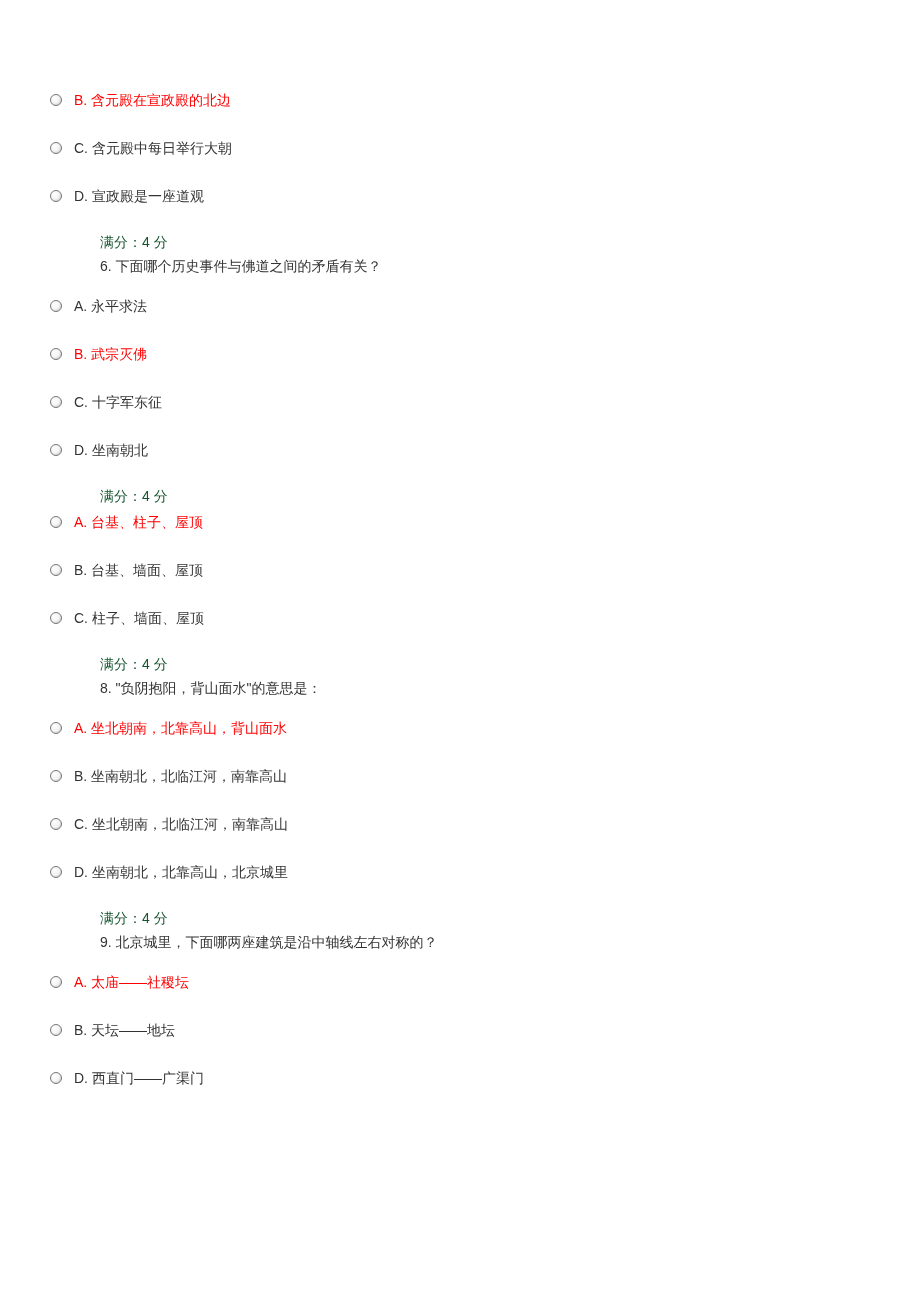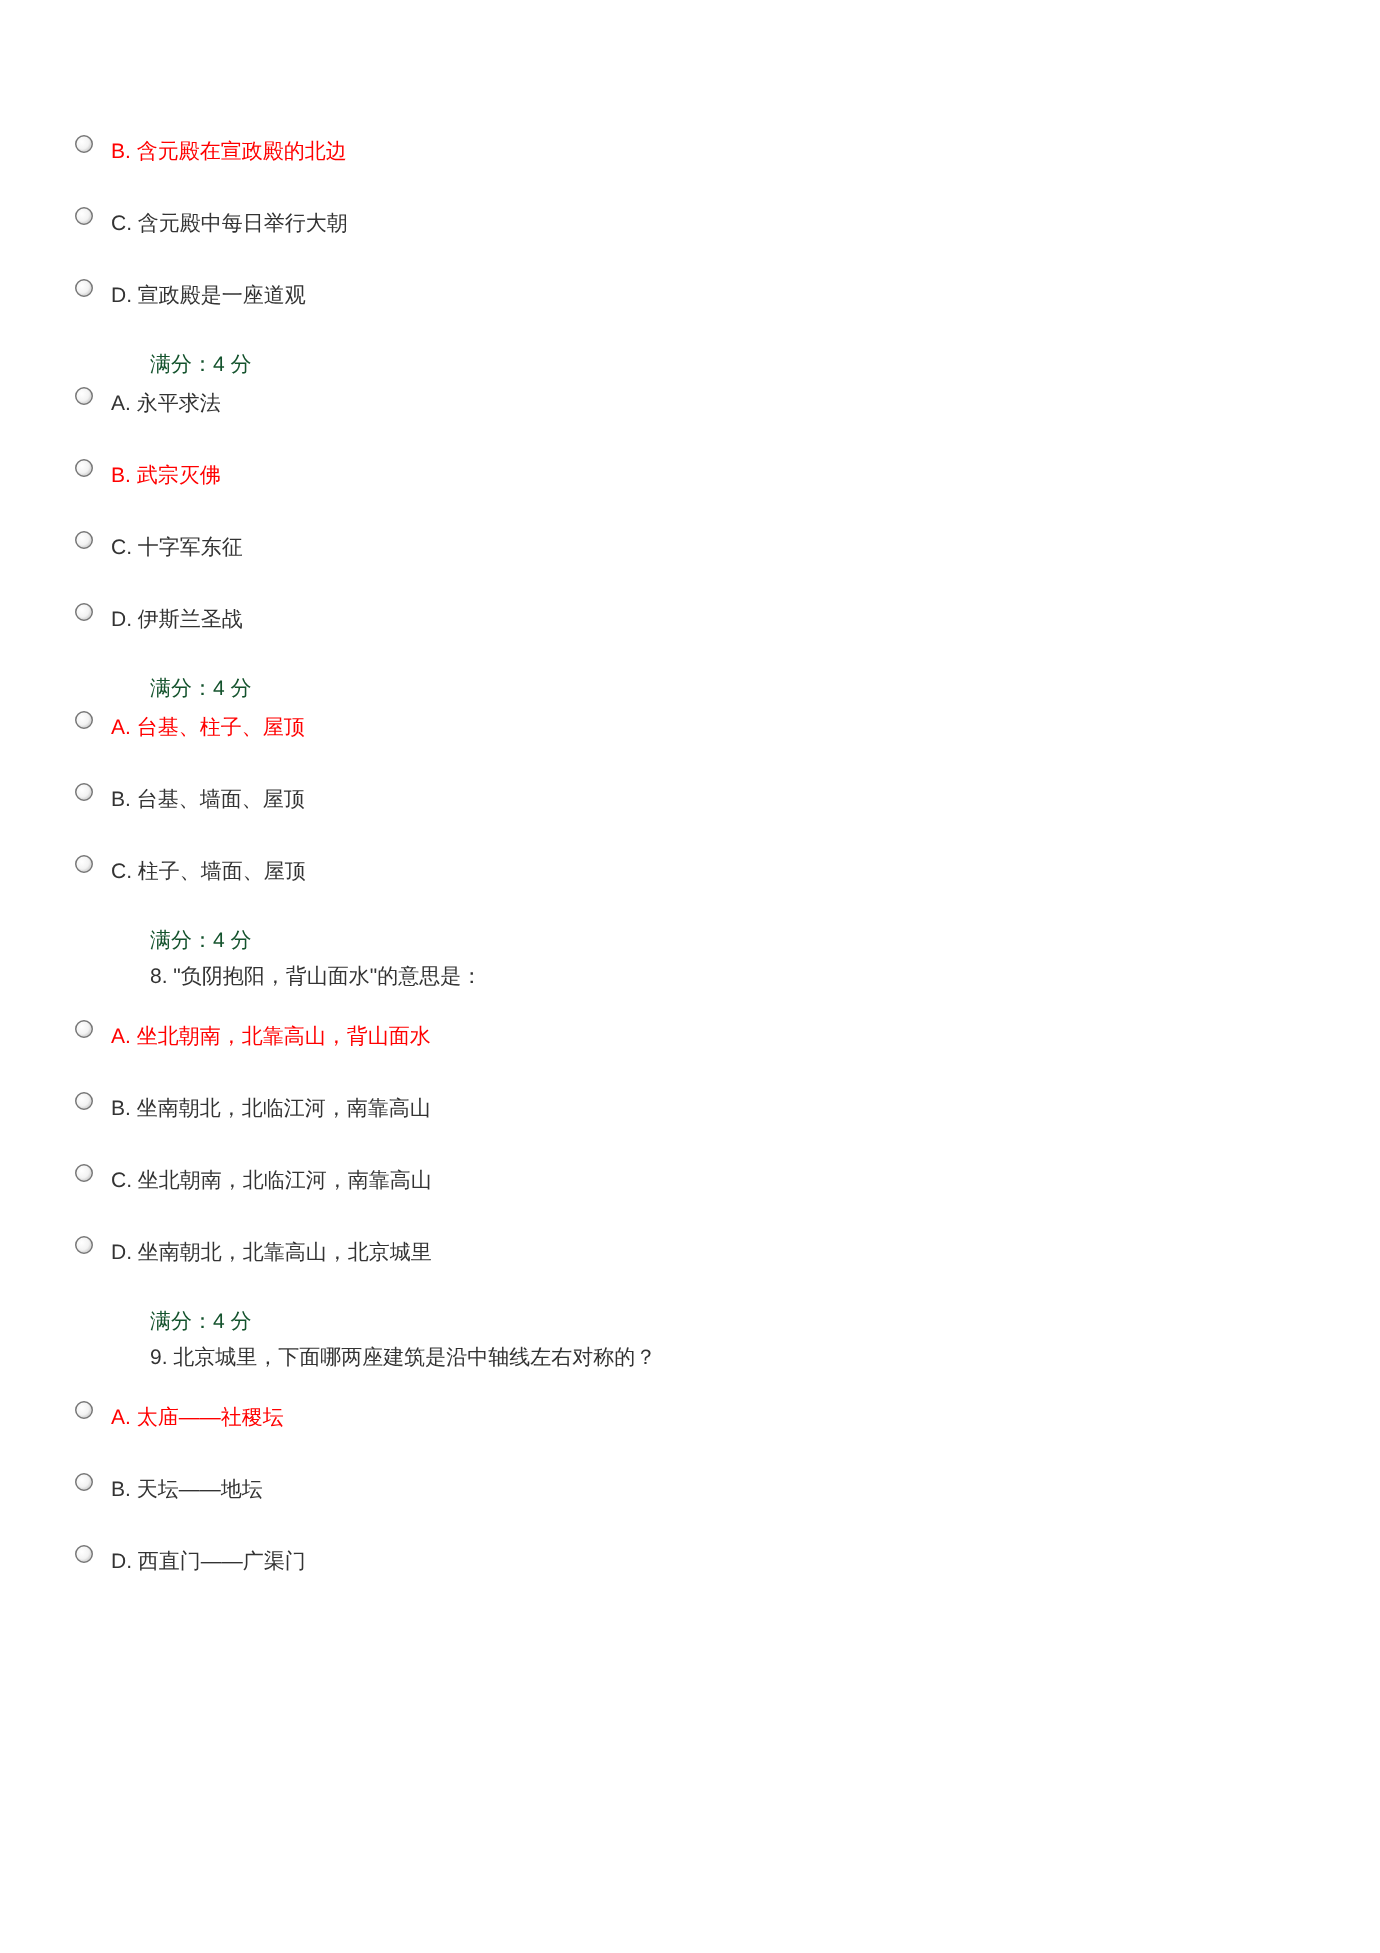--- a/index.html
+++ b/index.html
@@ -6,21 +6,21 @@
   body {
     width: 920px;
     background: #ffffff;
     font-family: "Microsoft YaHei", "SimSun", Arial, sans-serif;
     font-size: 14px;
     color: #333333;
     padding: 90px 0 80px 50px;
   }
   .option-row {
     display: flex;
-    align-items: flex-start;
+    align-items: center;
     margin-bottom: 28px;
   }
   .radio {
     width: 12px;
     height: 12px;
     border-radius: 50%;
     border: 1px solid #777;
     background: radial-gradient(circle at 35% 35%, #fff 0%, #f2f2f2 55%, #e0e0e0 100%);
     box-shadow: inset -1px -1px 1px rgba(0,0,0,0.08);
     margin-right: 12px;
@@ -57,35 +57,36 @@
     <span class="opt-text">C. 含元殿中每日举行大朝</span>
   </div>
   <div class="option-row">
     <span class="radio"></span>
     <span class="opt-text">D. 宣政殿是一座道观</span>
   </div>
   <div class="info-line">满分：4 分</div>
 </div>
 
 <div class="block">
+  <div class="question-line">6.  下面哪个历史事件与佛道之间的矛盾有关？</div>
   <div class="option-row">
     <span class="radio"></span>
     <span class="opt-text">A. 永平求法</span>
   </div>
   <div class="option-row">
     <span class="radio"></span>
     <span class="opt-text answer">B. 武宗灭佛</span>
   </div>
   <div class="option-row">
     <span class="radio"></span>
     <span class="opt-text">C. 十字军东征</span>
   </div>
   <div class="option-row">
     <span class="radio"></span>
-    <span class="opt-text">D. 伊斯兰圣战</span>
+    <span class="opt-text">D. 坐南朝北</span>
   </div>
   <div class="info-line">满分：4 分</div>
 </div>
 
 <div class="block">
   <div class="option-row">
     <span class="radio"></span>
     <span class="opt-text answer">A. 台基、柱子、屋顶</span>
   </div>
   <div class="option-row">

